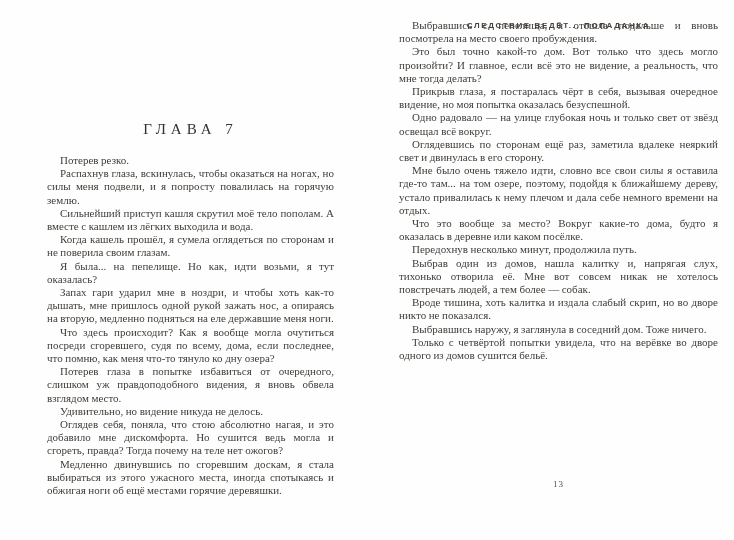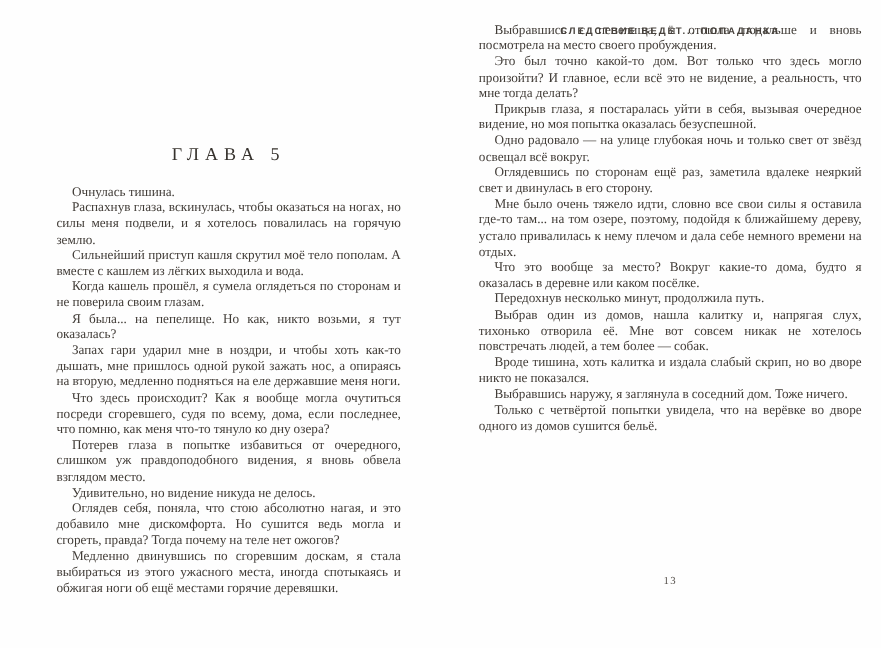--- a/index.html
+++ b/index.html
@@ -61,42 +61,42 @@
     letter-spacing: 1px;
     color: #55504b;
   }
 </style>
 </head>
 <body>
 
 <div class="spread">
 
   <div class="page page-left">
-    <h2 class="chapter-title">ГЛАВА 5</h2>
+    <h2 class="chapter-title">ГЛАВА 7</h2>
     <div class="text-block">
-      <p>Очнулась тишина.</p>
-      <p>Распахнув глаза, вскинулась, чтобы оказаться на ногах, но силы меня подвели, и я хотелось повалилась на горячую землю.</p>
+      <p>Потерев резко.</p>
+      <p>Распахнув глаза, вскинулась, чтобы оказаться на ногах, но силы меня подвели, и я попросту повалилась на горячую землю.</p>
       <p>Сильнейший приступ кашля скрутил моё тело пополам. А вместе с кашлем из лёгких выходила и вода.</p>
       <p>Когда кашель прошёл, я сумела оглядеться по сторонам и не поверила своим глазам.</p>
-      <p>Я была... на пепелище. Но как, никто возьми, я тут оказалась?</p>
+      <p>Я была... на пепелище. Но как, идти возьми, я тут оказалась?</p>
       <p>Запах гари ударил мне в ноздри, и чтобы хоть как-то дышать, мне пришлось одной рукой зажать нос, а опираясь на вторую, медленно подняться на еле державшие меня ноги.</p>
       <p>Что здесь происходит? Как я вообще могла очутиться посреди сгоревшего, судя по всему, дома, если последнее, что помню, как меня что-то тянуло ко дну озера?</p>
       <p>Потерев глаза в попытке избавиться от очередного, слишком уж правдоподобного видения, я вновь обвела взглядом место.</p>
       <p>Удивительно, но видение никуда не делось.</p>
       <p>Оглядев себя, поняла, что стою абсолютно нагая, и это добавило мне дискомфорта. Но сушится ведь могла и сгореть, правда? Тогда почему на теле нет ожогов?</p>
       <p>Медленно двинувшись по сгоревшим доскам, я стала выбираться из этого ужасного места, иногда спотыкаясь и обжигая ноги об ещё местами горячие деревяшки.</p>
     </div>
   </div>
 
   <div class="page page-right">
     <div class="running-header">СЛЕДСТВИЕ ВЕДЁТ... ПОПАДАНКА</div>
     <div class="text-block">
       <p>Выбравшись с пепелища, я отошла подальше и вновь посмотрела на место своего пробуждения.</p>
       <p>Это был точно какой-то дом. Вот только что здесь могло произойти? И главное, если всё это не видение, а реальность, что мне тогда делать?</p>
-      <p>Прикрыв глаза, я постаралась уйти в себя, вызывая очередное видение, но моя попытка оказалась безуспешной.</p>
+      <p>Прикрыв глаза, я постаралась чёрт в себя, вызывая очередное видение, но моя попытка оказалась безуспешной.</p>
       <p>Одно радовало — на улице глубокая ночь и только свет от звёзд освещал всё вокруг.</p>
       <p>Оглядевшись по сторонам ещё раз, заметила вдалеке неяркий свет и двинулась в его сторону.</p>
       <p>Мне было очень тяжело идти, словно все свои силы я оставила где-то там... на том озере, поэтому, подойдя к ближайшему дереву, устало привалилась к нему плечом и дала себе немного времени на отдых.</p>
       <p>Что это вообще за место? Вокруг какие-то дома, будто я оказалась в деревне или каком посёлке.</p>
       <p>Передохнув несколько минут, продолжила путь.</p>
       <p>Выбрав один из домов, нашла калитку и, напрягая слух, тихонько отворила её. Мне вот совсем никак не хотелось повстречать людей, а тем более — собак.</p>
       <p>Вроде тишина, хоть калитка и издала слабый скрип, но во дворе никто не показался.</p>
       <p>Выбравшись наружу, я заглянула в соседний дом. Тоже ничего.</p>
       <p>Только с четвёртой попытки увидела, что на верёвке во дворе одного из домов сушится бельё.</p>
     </div>

